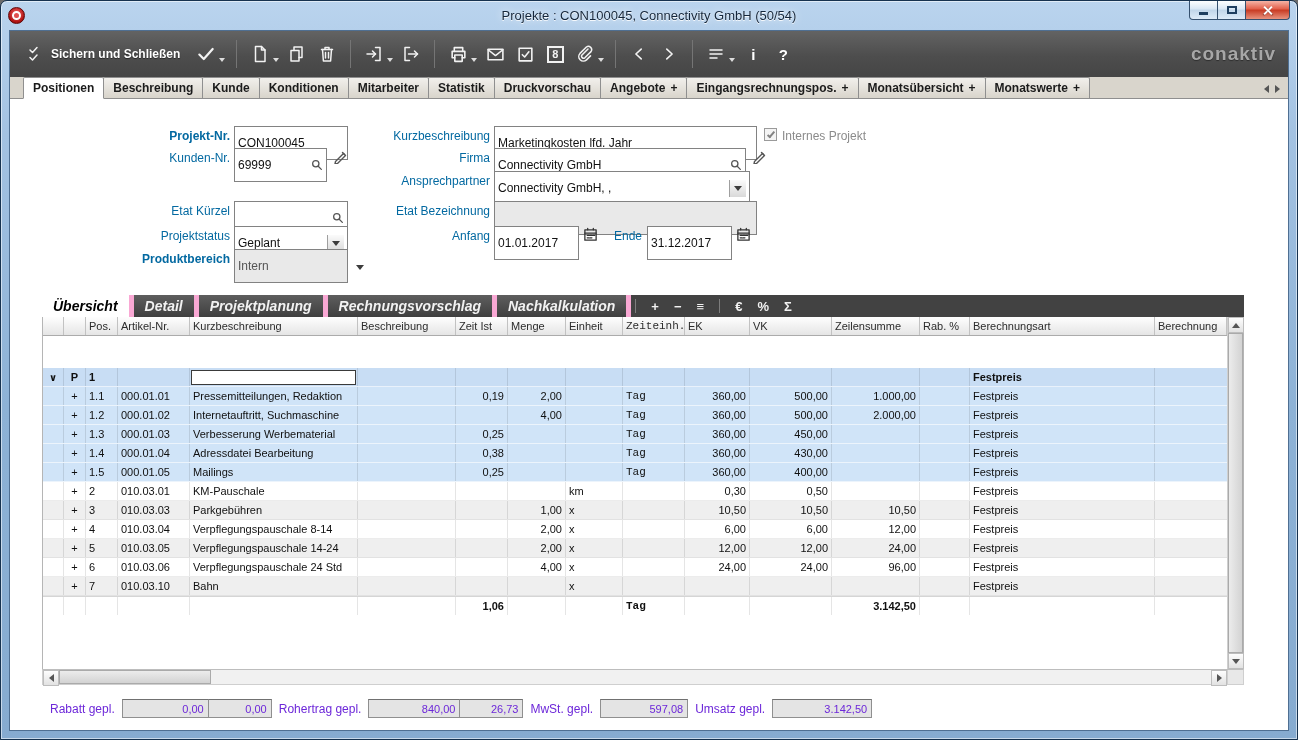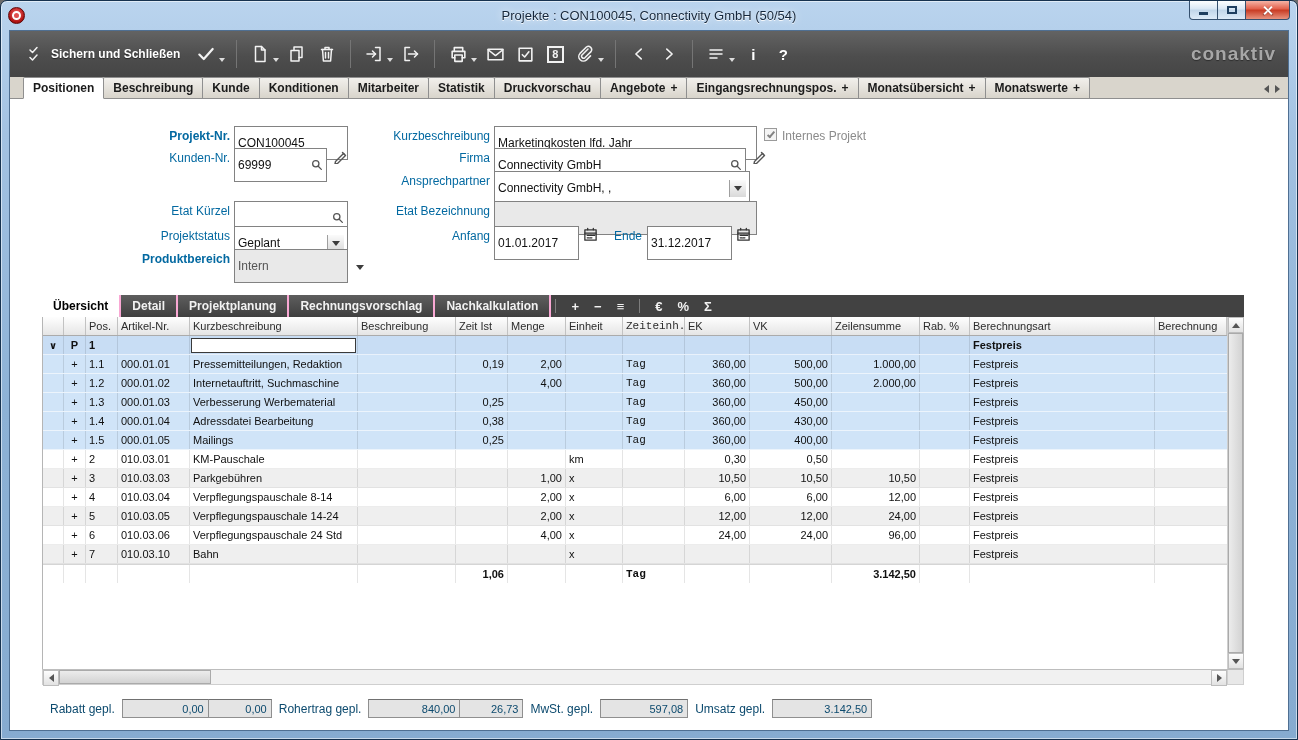--- a/index.html
+++ b/index.html
@@ -61,27 +61,27 @@
   .fic{display:flex;align-items:center;justify-content:center;}
   .fic svg{stroke:#555;fill:none;stroke-width:1.4;stroke-linecap:round;stroke-linejoin:round;display:block;}
   .fic.mag{margin-left:auto;}
   .abs{position:absolute;}
   .chk{position:absolute;width:13px;height:13px;border:1px solid #9a9a9a;background:#f4f4f4;display:flex;align-items:center;justify-content:center;}
   .chkmark{width:4px;height:8px;border-right:2px solid #838383;border-bottom:2px solid #838383;transform:rotate(40deg);margin-top:-2px;}
 
   
   .positions{margin:0 0 0 32px;width:1202px;display:flex;flex-direction:column;flex:1 1 auto;min-height:0;}
   .subtabs{height:22px;background:#424242;display:flex;align-items:stretch;flex:0 0 auto;}
-  .subtab{display:flex;align-items:center;padding:0 11px;font-size:12px;font-weight:bold;color:#f2f2f2;background:linear-gradient(#5e5e5e,#3f3f3f);border-right:2px solid #f9a8d4;white-space:nowrap;}
+  .subtab{display:flex;align-items:center;padding:0 11px;font-size:14px;font-weight:bold;color:#f2f2f2;background:linear-gradient(#5e5e5e,#3f3f3f);border-right:5px solid #f9a8d4;white-space:nowrap;font-style:italic;}
   .subtab.active{background:#fff;color:#000;}
   .subtab-icons{display:flex;align-items:center;gap:15px;margin-left:4px;color:#f2f2f2;font-size:13px;font-weight:bold;}
   .subtab-ic{cursor:default;}
   .subtab-sep{width:1px;height:14px;background:#7d7d7d;display:inline-block;}
   .gridzone{display:flex;flex:1 1 auto;min-height:0;border-left:1px solid #b5b5b5;border-right:1px solid #b5b5b5;}
-  .gridcol{display:flex;flex-direction:column;flex:1 1 auto;min-width:0;}
+  .gridcol{display:flex;flex-direction:column;flex:1 1 auto;min-width:0;gap:32px;}
   .ghead{display:flex;height:19px;background:linear-gradient(#fefefe,#e5e5e5);border-bottom:1px solid #ababab;font-size:11px;color:#2c2c2c;flex:0 0 auto;}
   .ghead .gcell{border-right:1px solid #c2c2c2;}
   .gcell{flex:0 0 auto;padding:0 3px;display:flex;align-items:center;overflow:hidden;white-space:nowrap;border-right:1px solid rgba(0,0,0,.10);height:100%;}
   .c0{width:21px;justify-content:center;font-size:10px;}
   .c1{width:22px;justify-content:center;}
   .c2{width:32px;}.c3{width:72px;}.c4{width:168px;}.c5{width:98px;}
   .c6{width:52px;}.c7{width:58px;}.c8{width:57px;}.c9{width:62px;font-family:Liberation Mono, monospace;}
   .c10{width:65px;}.c11{width:82px;}.c12{width:88px;}.c13{width:50px;}
   .c14{width:185px;}.c15{flex:1 1 auto;border-right:none;}
   .num{justify-content:flex-end;}
@@ -96,21 +96,21 @@
   .gfill{flex:1 1 auto;background:#fff;}
   .vscroll{width:16px;flex:0 0 auto;display:flex;flex-direction:column;background:#f1f1f1;border-left:1px solid #cfcfcf;}
   .sbtn{width:16px;height:16px;flex:0 0 auto;background:linear-gradient(#fdfdfd,#e2e2e2);border:1px solid #bdbdbd;display:flex;align-items:center;justify-content:center;}
   .vthumb{flex:1 1 auto;background:linear-gradient(90deg,#ececec,#d3d3d3);border:1px solid #aaa;}
   .hscroll{height:16px;display:flex;flex:0 0 auto;background:#f1f1f1;border:1px solid #cfcfcf;border-top:1px solid #bdbdbd;}
   .hthumb{width:152px;background:linear-gradient(#ececec,#d3d3d3);border:1px solid #aaa;flex:0 0 auto;}
   .htrack{flex:1 1 auto;}
   .corner{width:16px;flex:0 0 auto;background:#e8e8e8;border-left:1px solid #cfcfcf;}
 
   
-  .footer{display:flex;align-items:center;margin:14px 0 12px 40px;font-size:12px;color:#0c4a6e;flex:0 0 auto;}
+  .footer{display:flex;align-items:center;margin:14px 0 12px 40px;font-size:12px;color:#6d28d9;flex:0 0 auto;}
   .flab{margin:0 7px;white-space:nowrap;}
   .flab:first-child{margin-left:0;}
   .ffield{height:19px;background:#e4e4e4;border:1px solid #8f8f8f;border-top-color:#707070;display:flex;align-items:center;justify-content:flex-end;padding:0 4px;font-size:11px;flex:0 0 auto;}
   .joined{margin-left:-1px;}
 </style>
 </head>
 <body>
 
 <div class="window">
   <div class="titlebar">

